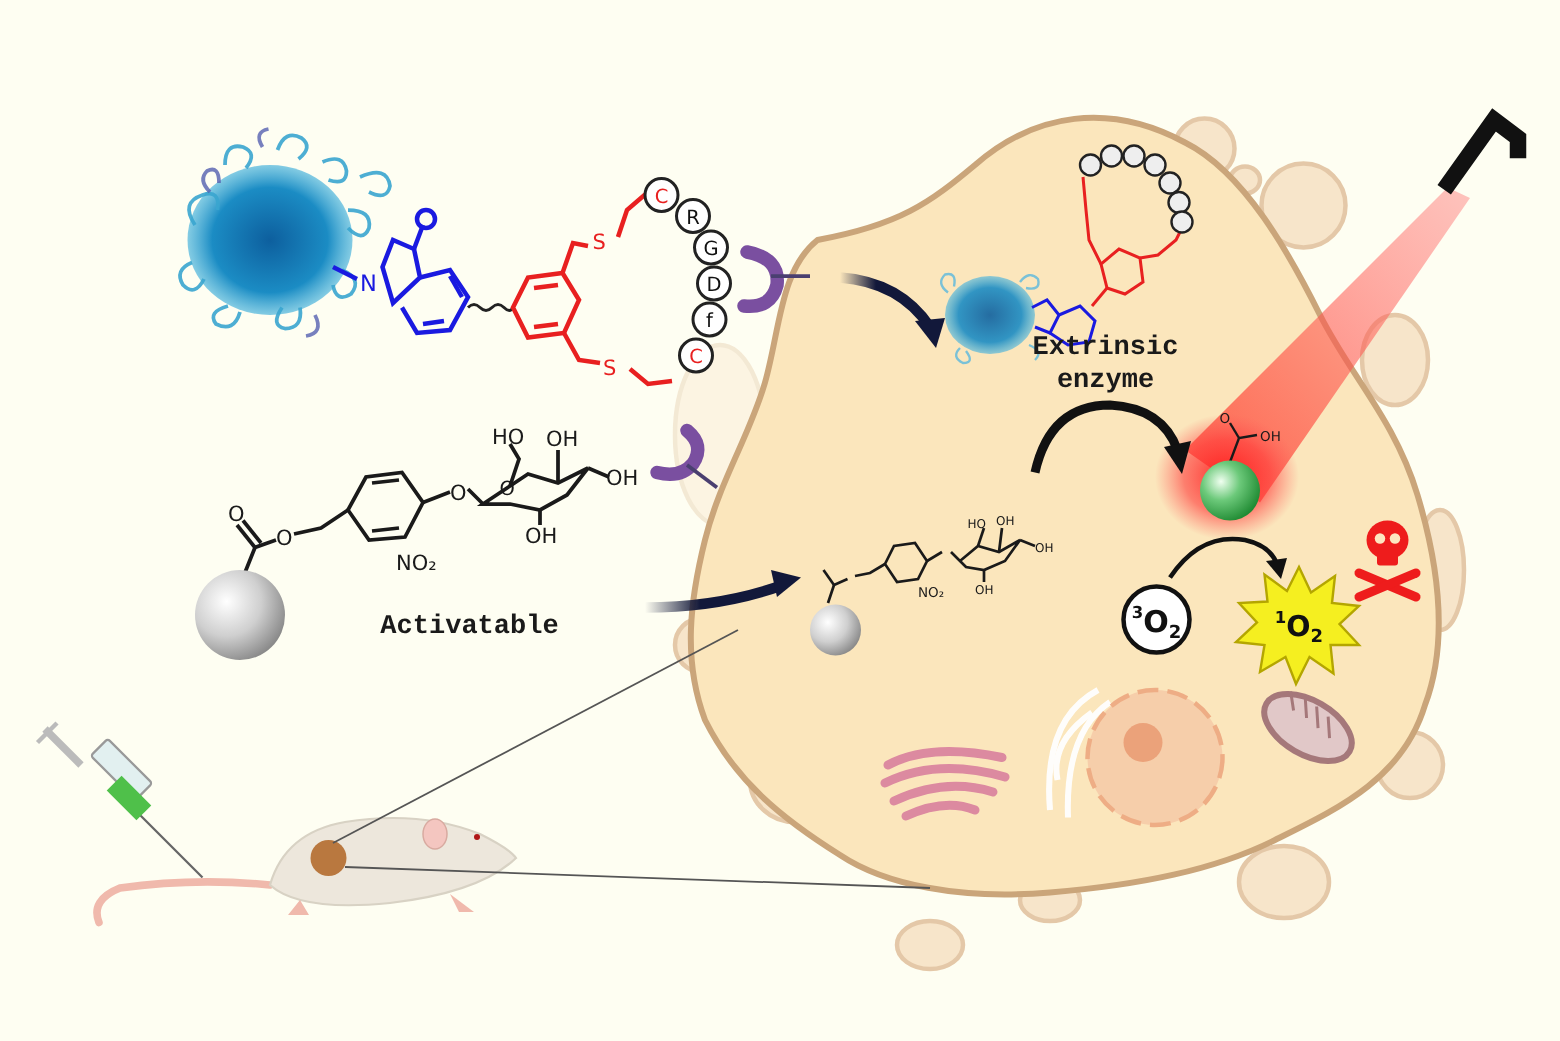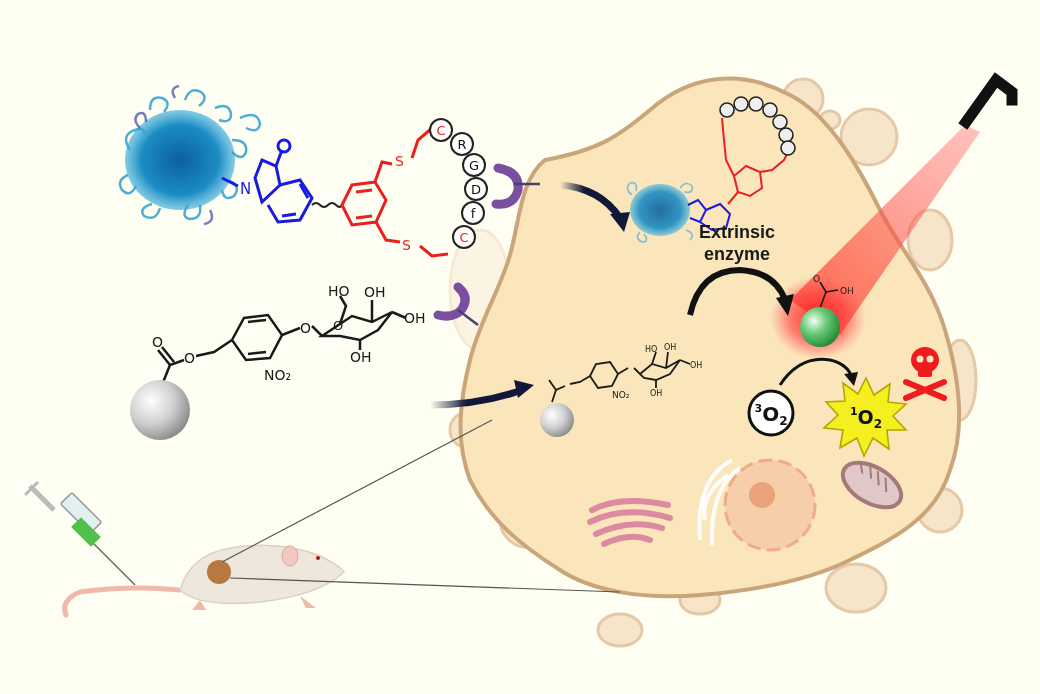--- a/index.html
+++ b/index.html
@@ -4,21 +4,21 @@
   <style>
     html, body { margin: 0; padding: 0; }
     body {
       width: 1040px; height: 694px; overflow: hidden;
       background: #fefef2;
       font-family: "DejaVu Sans", sans-serif;
     }
     #stage { position: relative; width: 1040px; height: 694px; }
     svg#scene { position: absolute; left: 0; top: 0; }
     .label {
-      position: absolute; font-family: Liberation Sans, sans-serif;
+      position: absolute; font-family: Liberation Mono, monospace;
       font-weight: bold; color: #1a1a1a; text-align: center; line-height: 1.2;
     }
     .chem { font-family: "DejaVu Sans", sans-serif; }
   </style>
 </head>
 <body>
 
 <div id="stage">
 <svg id="scene" width="1040" height="694" viewBox="0 0 1040 694" xmlns="http://www.w3.org/2000/svg">
   <defs>
@@ -325,18 +325,19 @@
     <path d="M 200 600 l -8 10 l 14 0 z M 300 596 l 6 12 l 10 0 z" fill="#f0b9ac"></path>
     <circle cx="219" cy="572" r="12" fill="#b9783f"></circle>
   </g>
   <g stroke="#555" stroke-width="1.2">
     <line x1="222" y1="562" x2="492" y2="420"></line>
     <line x1="230" y1="578" x2="620" y2="592"></line>
   </g>
 </svg>
 
 <div class="label" style="left:228px; top:408px; width:170px; font-size:18px;">
+  <div>Activatable</div>
 </div>
 <div class="label" style="left:682px; top:222px; width:110px; font-size:18px;">
   <div>Extrinsic</div>
   <div>enzyme</div>
 </div>
 </div>
 
 </body></html>

